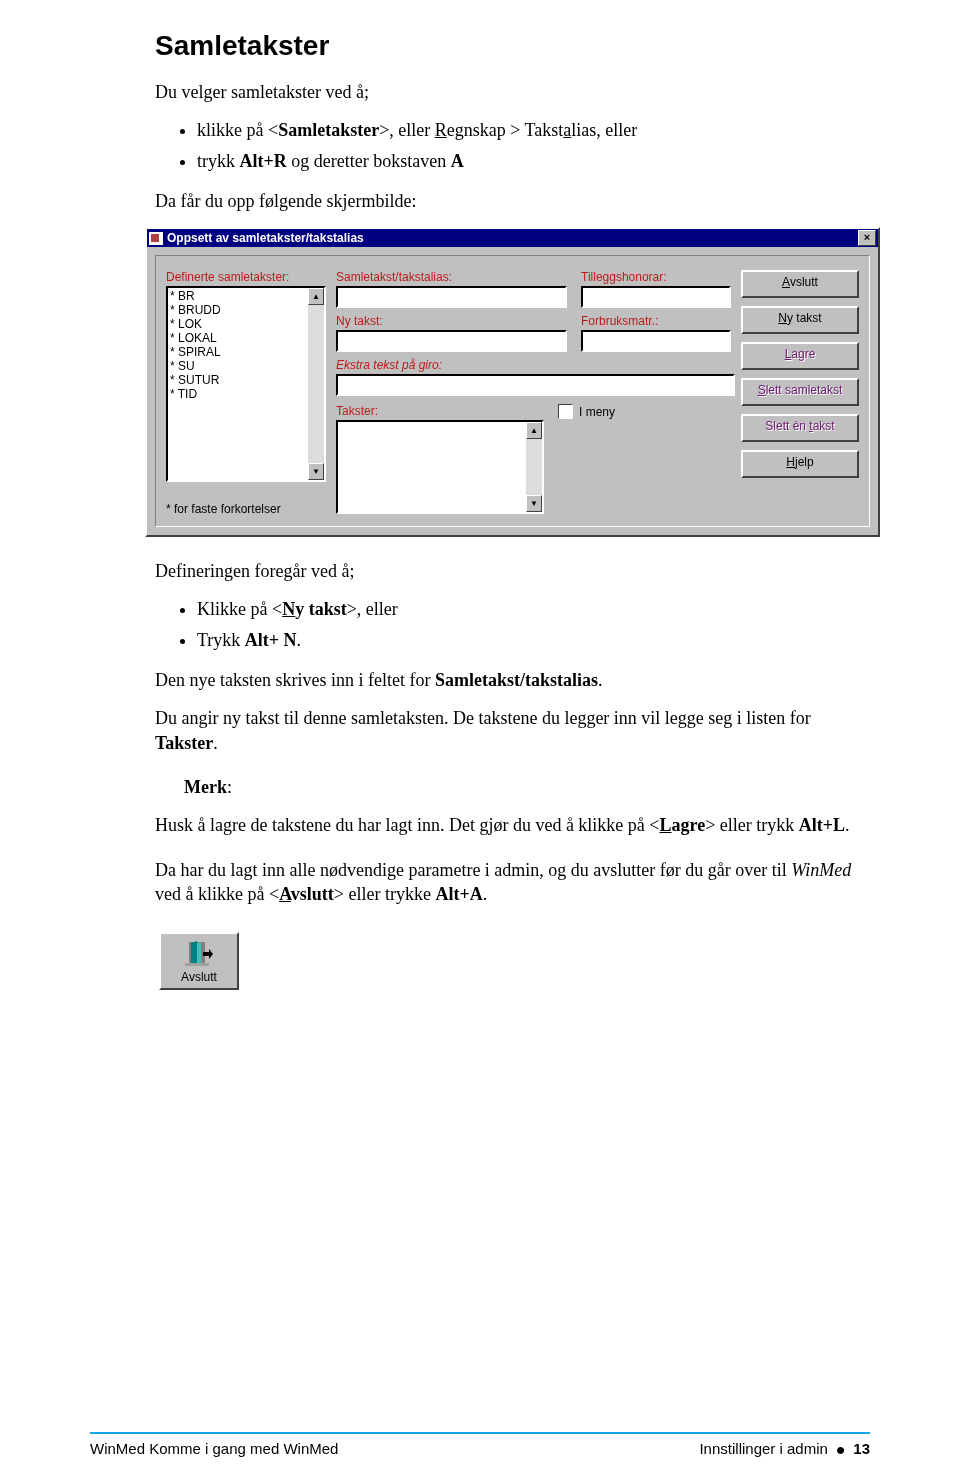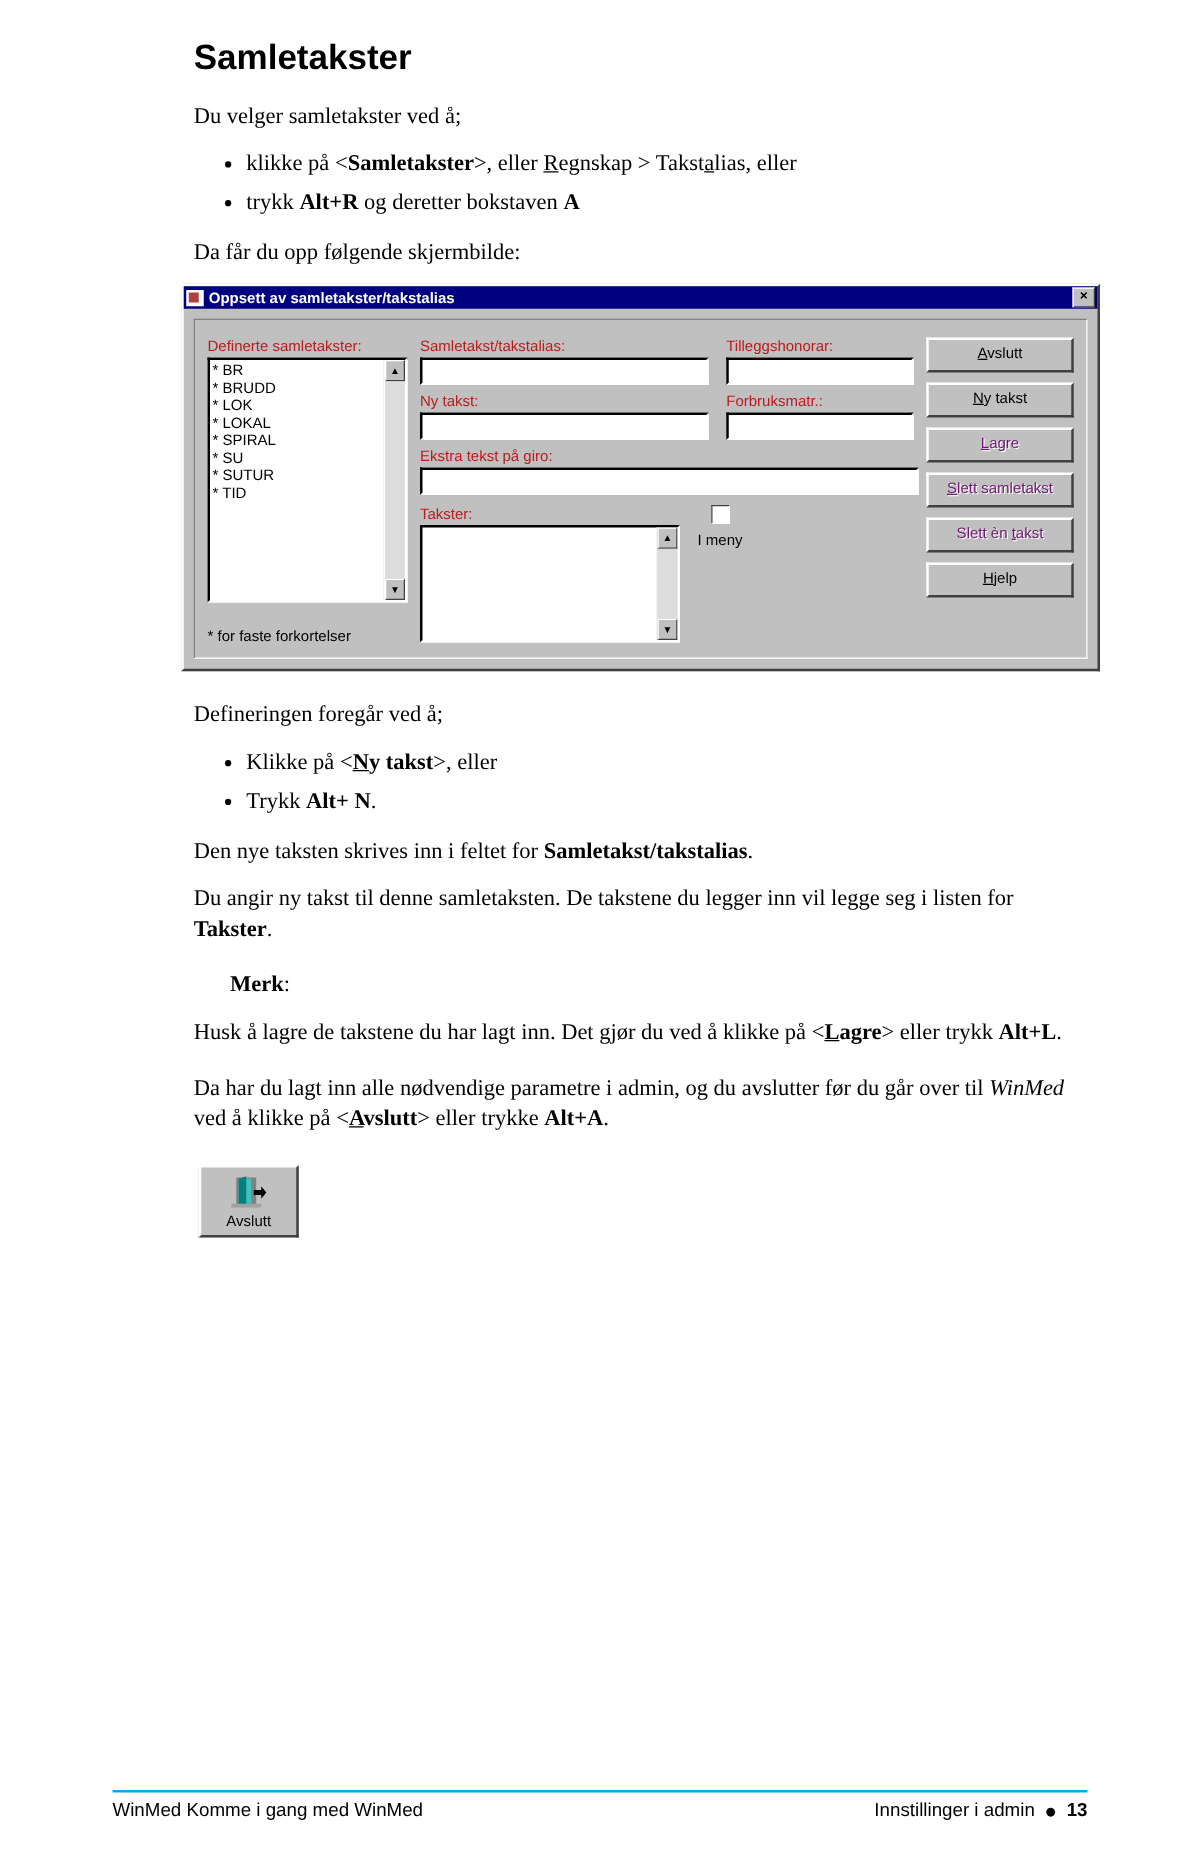--- a/index.html
+++ b/index.html
@@ -107,21 +107,21 @@
     border: 2px inset #808080;
     border-top-color: #404040; border-left-color: #404040;
     border-right-color: #fff; border-bottom-color: #fff;
     height: 18px;
   }
   .midrow { display:flex; gap:14px; }
   .midcol { display:flex; flex-direction:column; flex:1; }
   .midcol.small { flex:0 0 150px; }
   .row2 { display:flex; gap:14px; align-items:flex-start; margin-top:2px; }
   .takster { width: 200px; height: 88px; }
-  .cbwrap { display:flex; align-items:center; gap:6px; margin-top:6px; font-size:12px;flex-direction:column; }
+  .cbwrap { display:flex; align-items:center; gap:6px; margin-top:6px; font-size:12px; }
   .cb {
     width:13px; height:13px; background:#fff;
     border:1px solid #404040; border-right-color:#fff; border-bottom-color:#fff;
   }
   .wbtn {
     background:#c0c0c0;
     border:2px solid #fff; border-right-color:#404040; border-bottom-color:#404040;
     height:24px; text-align:center; font-size:12px; line-height:20px;
     margin-bottom:8px;
   }
@@ -215,21 +215,21 @@
             <div class="midrow" style="margin-top:6px;">
               <div class="midcol">
                 <div class="lbl">Ny takst:</div>
                 <div class="textbox"></div>
               </div>
               <div class="midcol small">
                 <div class="lbl">Forbruksmatr.:</div>
                 <div class="textbox"></div>
               </div>
             </div>
-            <div style="margin-top:6px;">
+            <div style="margin-top:6px;font-style:italic;">
               <div class="lbl">Ekstra tekst på giro:</div>
               <div class="textbox" style="width:100%;"></div>
             </div>
             <div class="row2">
               <div>
                 <div class="lbl" style="margin-top:6px;">Takster:</div>
                 <div class="listbox takster">
                   <div class="scrollbar">
                     <div class="sbtn">▲</div>
                     <div class="track"></div>

